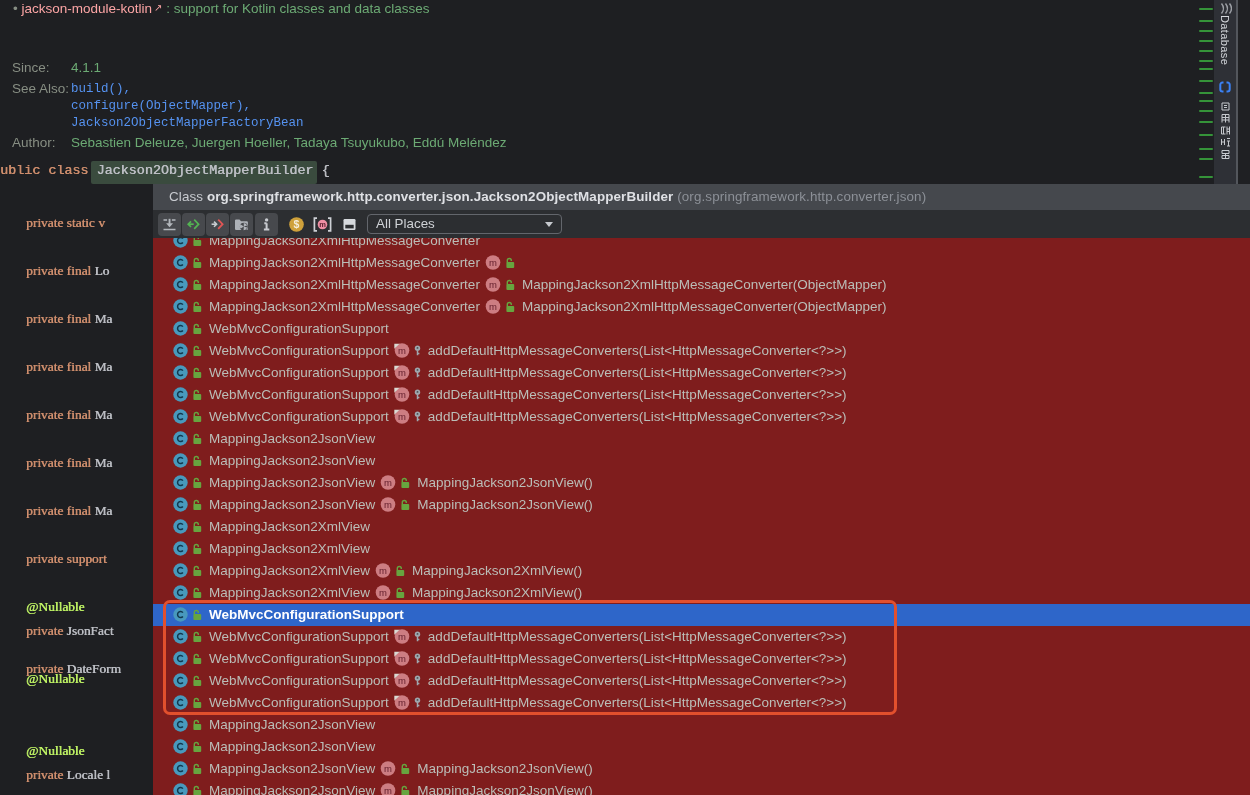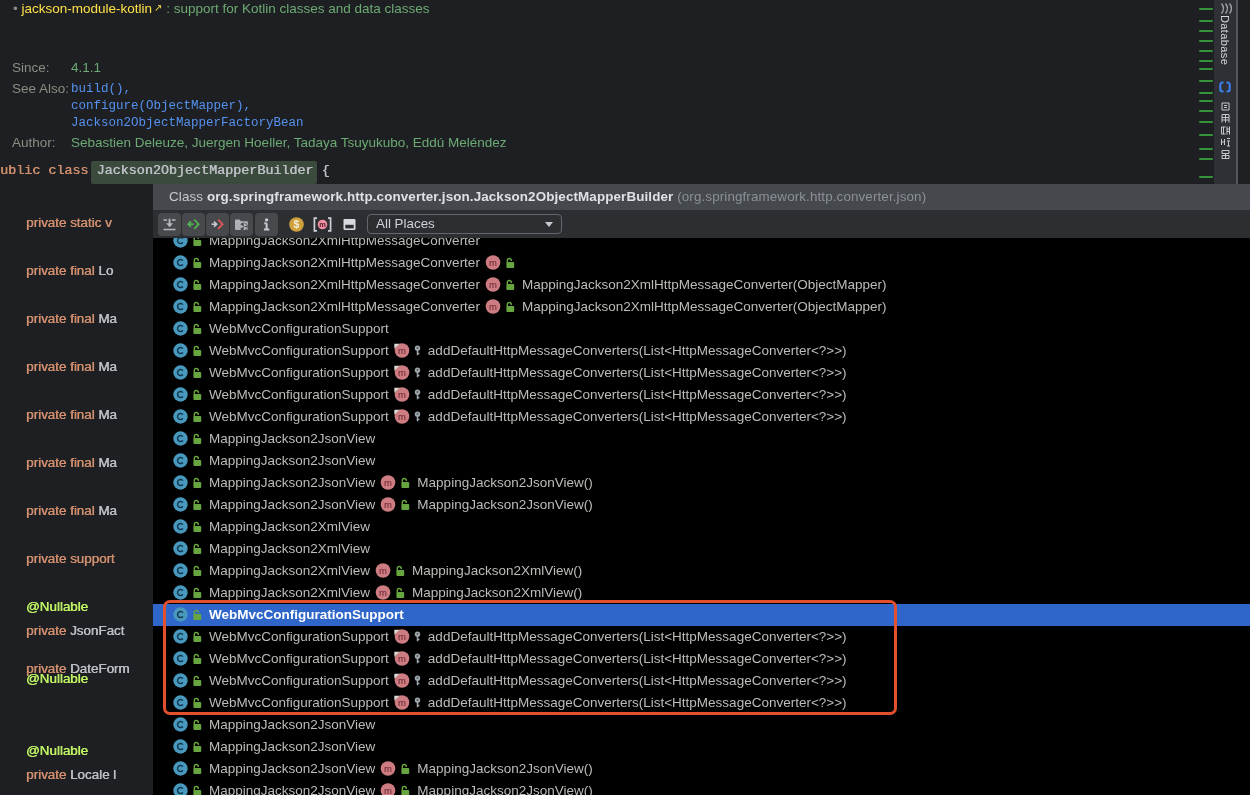--- a/index.html
+++ b/index.html
@@ -1,29 +1,29 @@
 <!DOCTYPE html>
 <html><head><meta charset="utf-8"><style>
 * {margin:0;padding:0;box-sizing:border-box}
 html,body {width:1250px;height:795px;overflow:hidden;background:#1e1f22;
   font-family:"Liberation Sans",sans-serif;}
 #stage {position:relative;width:1250px;height:795px;overflow:hidden}
 
 
 .doc {position:absolute;font-size:13.5px;color:#6caa74;white-space:pre}
 .lbl {color:#878e83}
-.lnk {color:#fde047}
+.lnk {color:#fca5a5}
 .mlnk {font-family:"Liberation Mono",monospace;font-size:12.5px;color:#5592f0}
 
 
 .codeline {position:absolute;font-family:"Liberation Mono",monospace;font-size:13.4px;white-space:pre;text-shadow:0.5px 0 0 currentColor}
 .kw {color:#cf8e6d}
 .ty {color:#bcbec4}
 .an {color:#bef264}
-.cl {position:absolute;left:26px;font-family:Liberation Sans, sans-serif;font-size:13.4px;white-space:pre;text-shadow:0.5px 0 0 currentColor}
+.cl {position:absolute;left:26px;font-family:Liberation Serif, serif;font-size:13.4px;white-space:pre;text-shadow:0.5px 0 0 currentColor}
 .hlbg {position:absolute;background:#3a4b3e;border-radius:2px}
 
 
 #dashcol {position:absolute;left:1199px;top:0;width:14px;height:184px}
 .dash {position:absolute;left:0;width:14px;height:2px;background:#359339;border-radius:1px}
 #stripe {position:absolute;left:1214px;top:0;width:22px;height:184px;background:#2e3036;}
 #stripe .vtxt {writing-mode:vertical-rl;font-size:11px;color:#d2d5da;letter-spacing:0.4px;margin:0 auto}
 .sicon {display:flex;justify-content:center;padding-top:2px}
 .cjk {display:flex;justify-content:center;margin-top:1px}
 #stripeline {position:absolute;left:1236px;top:0;width:2px;height:184px;background:#53565c}
@@ -35,21 +35,21 @@
   padding-left:16px;color:#c8cbd0;white-space:pre}
 #phead b {color:#dfe1e5}
 #phead .dim {color:#8c9097}
 #ptool {height:28px;background:#2c2e31;position:relative}
 .tbtn {position:absolute;top:2.5px;width:23px;height:23px;display:flex;align-items:center;justify-content:center;border-radius:4px}
 .tbtn.bg {background:#47494d}
 #combo {position:absolute;left:214px;top:4px;width:195px;height:20px;border:1px solid #63666c;
   border-radius:4px;font-size:13.4px;color:#cfd2d6;line-height:18px;padding-left:8px}
 #combo .tri {position:absolute;right:8px;top:7px;width:0;height:0;border-left:4.5px solid transparent;
   border-right:4.5px solid transparent;border-top:5px solid #c6c9ce}
-#plist {position:absolute;top:54px;left:0;width:1097px;height:557px;background:#000000;overflow:hidden}
+#plist {position:absolute;top:54px;left:0;width:1097px;height:557px;background:#7f1d1d;overflow:hidden}
 #rows {position:absolute;top:-8.5px;left:0;width:100%}
 .row {height:22px;display:flex;align-items:center;padding-left:20px;font-size:13.5px;color:#bbbeb8;white-space:pre}
 .row.sel {background:#2e66c9;color:#ffffff;font-weight:bold}
 .ic {margin-right:3px;display:flex}
 .ic2 {margin-right:6px;display:flex}
 .nm {}
 .mi {margin-left:5px;margin-right:3px;display:flex}
 .mt {}
 
 

